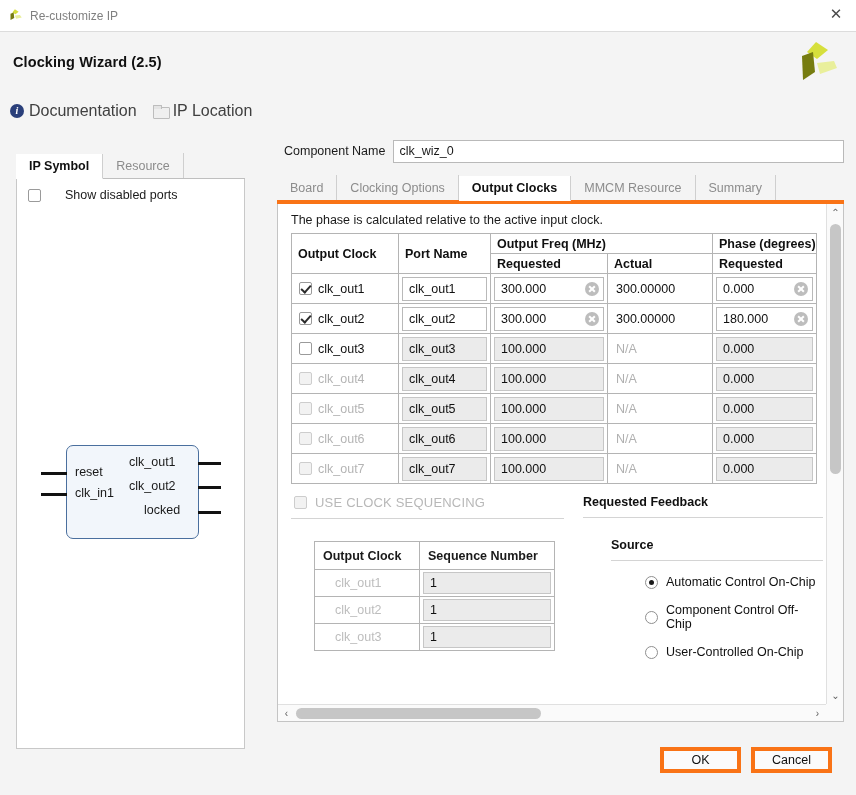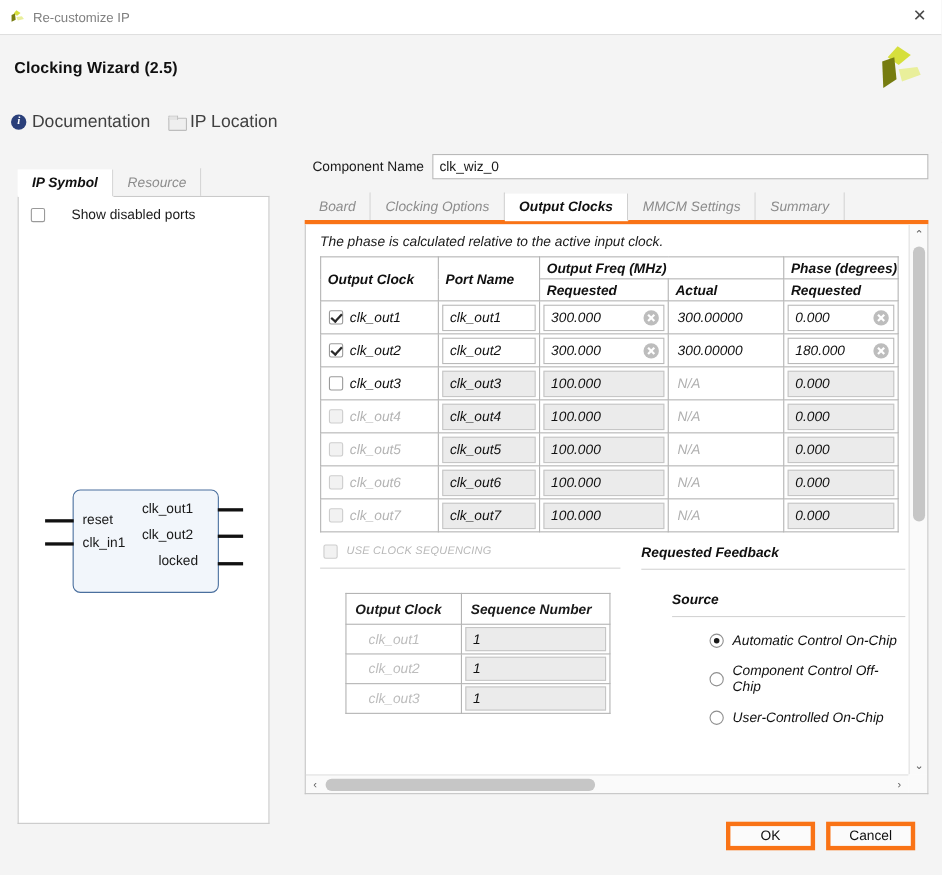--- a/index.html
+++ b/index.html
@@ -82,21 +82,21 @@
   #leftpanel {
     position: absolute; left: 16px; top: 27px; width: 229px; height: 595px;
   }
   .tabstrip {
     display: flex; align-items: flex-end; height: 25px;
     border-bottom: 1px solid #bfbfbf; background: #f4f4f4;
   }
   .tab {
     height: 25px; padding: 0 13px; display: flex; align-items: center;
     font-size: 12.5px; color: #8c8c8c; background: #f4f4f4;
-    border-right: 1px solid #cfcfcf; cursor: pointer; font-style: italic;
+    border-right: 1px solid #cfcfcf; cursor: pointer;
   }
   .tab.active {
     background: #ffffff; color: #101010; font-weight: bold;
     border-bottom: 1px solid #ffffff; margin-bottom: -1px;
   }
   .tab.spacer { flex: 1; border-right: none; cursor: default; }
   #leftpanel .panelbody {
     height: 570px; background: #ffffff;
     border: 1px solid #c8c8c8; border-top: none;
     position: relative;
@@ -149,21 +149,20 @@
   }
   #tabpanel .tabstrip { border-bottom: 4px solid #f97316; justify-content: center; }
   #tabcontent {
     position: absolute; left: 0; right: 0; top: 25px; bottom: 0;
     background: #ffffff; border: 1px solid #c4c4c4; border-top: none;
     overflow: hidden;
   }
   #scrollinner {
     position: absolute; left: 0; top: 0; right: 17px; bottom: 17px;
     overflow: hidden;
-    font-style: italic;
   }
 
   .hint-text { font-size: 12.5px; color: #1a1a1a; padding: 9px 0 6px 13px; }
 
   
   table.outclk { border-collapse: collapse; margin-left: 13px; width: 525px; table-layout: fixed; }
   table.outclk th, table.outclk td {
     border: 1px solid #b4b4b4; padding: 0; font-size: 12.5px;
     color: #101010; height: 30px;
   }
@@ -191,21 +190,21 @@
   }
   .clear-ic::before { transform: rotate(45deg); }
   .clear-ic::after { transform: rotate(-45deg); }
   .plaincell { padding-left: 8px; display: flex; align-items: center; height: 29px; font-size: 12.5px; }
   .plaincell.na { color: #b0b0b0; }
 
   
   #lowerarea { position: relative; margin-top: 11px; height: 200px; }
   #seq-section { position: absolute; left: 13px; top: 0; width: 273px; }
   #useseq-row { display: flex; align-items: center; gap: 8px; padding-left: 3px; }
-  #useseq-row .lbl { font-size: 10px; color: #b8b8b8; letter-spacing: .2px; }
+  #useseq-row .lbl { font-size: 13px; color: #b8b8b8; letter-spacing: .2px; }
   .hsep { height: 1px; background: #d4d4d4; margin-top: 8px; }
 
   table.seqtbl { border-collapse: collapse; margin: 22px 0 0 23px; width: 240px; table-layout: fixed; }
   table.seqtbl th, table.seqtbl td {
     border: 1px solid #b4b4b4; font-size: 12.5px; padding: 0; height: 26px;
   }
   table.seqtbl th { font-weight: bold; text-align: left; padding-left: 8px; height: 28px; }
   table.seqtbl td.namecell { color: #bdbdbd; padding-left: 20px; }
 
   #fb-section { position: absolute; left: 305px; top: 0; width: 240px; }
@@ -323,21 +322,21 @@
     <div id="compname-row">
       <span class="lbl">Component Name</span>
       <div id="compname-input" placeholder="clk_wiz_0">clk_wiz_0</div>
     </div>
 
     <div id="tabpanel">
       <div class="tabstrip">
         <div class="tab">Board</div>
         <div class="tab">Clocking Options</div>
         <div class="tab active">Output Clocks</div>
-        <div class="tab">MMCM Settings</div>
+        <div class="tab">MMCM Resource</div>
         <div class="tab">Summary</div>
         <div class="tab spacer"></div>
       </div>
 
       <div id="tabcontent">
         <div id="scrollinner">
 
           <div class="hint-text">The phase is calculated relative to the active input clock.</div>
 
           <table class="outclk">

